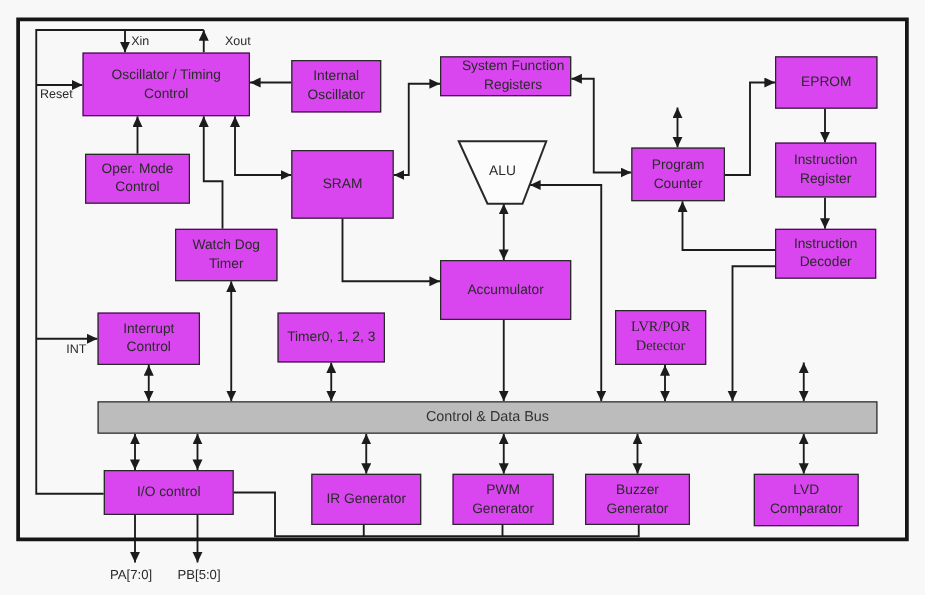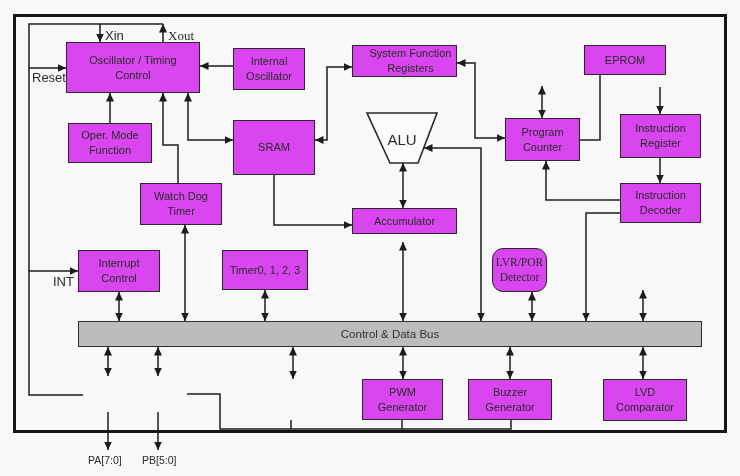--- a/index.html
+++ b/index.html
@@ -6,22 +6,22 @@
   #stage{position:relative;width:740px;height:476px;background:#f8f8f8;overflow:hidden;
          font-family:"Liberation Sans",sans-serif;color:#222;}
   #wires{position:absolute;left:0;top:0;width:740px;height:476px;}
   .frame{position:absolute;border:3px solid #161616;background:transparent;}
   .block{position:absolute;border:1.6px solid #282828;background:#d946ef;
          display:flex;align-items:center;justify-content:center;text-align:center;
          font-size:11px;line-height:1.32;white-space:pre-line;box-sizing:border-box;color:#2a2a2a;}
   .block.serif{font-family:"Liberation Serif",serif;font-size:11.5px;}
   .busbar{position:absolute;background:#bcbcbc;border:1.6px solid #2e2e2e;box-sizing:border-box;
           display:flex;align-items:center;justify-content:center;font-size:11.5px;color:#333;}
-  .pinlabel{position:absolute;font-size:13px;color:#2a2a2a;white-space:nowrap;}
-  .alu-label{position:absolute;font-size:15px;color:#2a2a2a;text-align:center;}
+  .pinlabel{position:absolute;font-size:10px;color:#2a2a2a;white-space:nowrap;}
+  .alu-label{position:absolute;font-size:11px;color:#2a2a2a;text-align:center;}
   path{stroke:#1c1c1c;stroke-width:1.5;fill:none;}
   polygon.alu{fill:#fcfcfc;stroke:#282828;stroke-width:1.6;}
 </style>
 </head>
 <body>
 
 <div id="stage">
 
   <svg id="wires" viewBox="0 0 740 476" xmlns="http://www.w3.org/2000/svg">
     <defs>
@@ -72,49 +72,51 @@
   </svg>
 
   <div class="frame" style="left:13px;top:14px;width:708px;height:413px;"></div>
 
   <div class="block" style="left:66px;top:42px;width:134px;height:51px;">Oscillator / Timing
 Control</div>
   <div class="block" style="left:233px;top:48px;width:72px;height:42px;">Internal
 Oscillator</div>
   <div class="block" style="left:352px;top:45px;width:105px;height:32px;padding-left:12px;">System Function
 Registers</div>
-  <div class="block" style="left:584px;top:45px;width:82px;height:30px;">EPROM</div>
+  <div class="block" style="left:620px;top:45px;width:82px;height:42px;">EPROM</div>
   <div class="block" style="left:68px;top:123px;width:84px;height:40px;">Oper. Mode
-Function</div>
+Control</div>
   <div class="block" style="left:233px;top:120px;width:82px;height:55px;">SRAM</div>
   <div class="block" style="left:505px;top:118px;width:75px;height:43px;">Program
 Counter</div>
   <div class="block" style="left:620px;top:114px;width:81px;height:44px;">Instruction
 Register</div>
   <div class="block" style="left:140px;top:183px;width:82px;height:42px;">Watch Dog
 Timer</div>
-  <div class="block" style="left:352px;top:208px;width:105px;height:26px;">Accumulator</div>
+  <div class="block" style="left:352px;top:208px;width:105px;height:48px;">Accumulator</div>
   <div class="block" style="left:620px;top:183px;width:81px;height:40px;">Instruction
 Decoder</div>
   <div class="block" style="left:78px;top:250px;width:82px;height:42px;">Interrupt
 Control</div>
   <div class="block" style="left:222px;top:250px;width:86px;height:40px;">Timer0, 1, 2, 3</div>
-  <div class="block serif" style="left:492px;top:248px;width:55px;height:44px;border-radius:11px;">LVR/POR
+  <div class="block serif" style="left:492px;top:248px;width:73px;height:44px;">LVR/POR
 Detector</div>
+  <div class="block" style="left:83px;top:376px;width:104px;height:36px;">I/O control</div>
+  <div class="block" style="left:249px;top:379px;width:88px;height:41px;">IR Generator</div>
   <div class="block" style="left:362px;top:379px;width:81px;height:41px;">PWM
 Generator</div>
   <div class="block" style="left:468px;top:379px;width:84px;height:41px;">Buzzer
 Generator</div>
   <div class="block" style="left:603px;top:379px;width:84px;height:42px;">LVD
 Comparator</div>
 
   <div class="busbar" style="left:78px;top:321px;width:624px;height:26px;">Control &amp; Data Bus</div>
 
   <div class="alu-label" style="left:382px;top:131px;width:40px;">ALU</div>
 
   <div class="pinlabel" style="left:105px;top:28px;">Xin</div>
-  <div class="pinlabel" style="left:168px;top:28px;font-family:Liberation Serif, serif;">Xout</div>
+  <div class="pinlabel" style="left:180px;top:28px;">Xout</div>
   <div class="pinlabel" style="left:32px;top:70px;">Reset</div>
   <div class="pinlabel" style="left:53px;top:274px;">INT</div>
   <div class="pinlabel" style="left:88px;top:454px;font-size:10.5px;">PA[7:0]</div>
   <div class="pinlabel" style="left:142px;top:454px;font-size:10.5px;">PB[5:0]</div>
 
 </div>
 
 </body></html>

